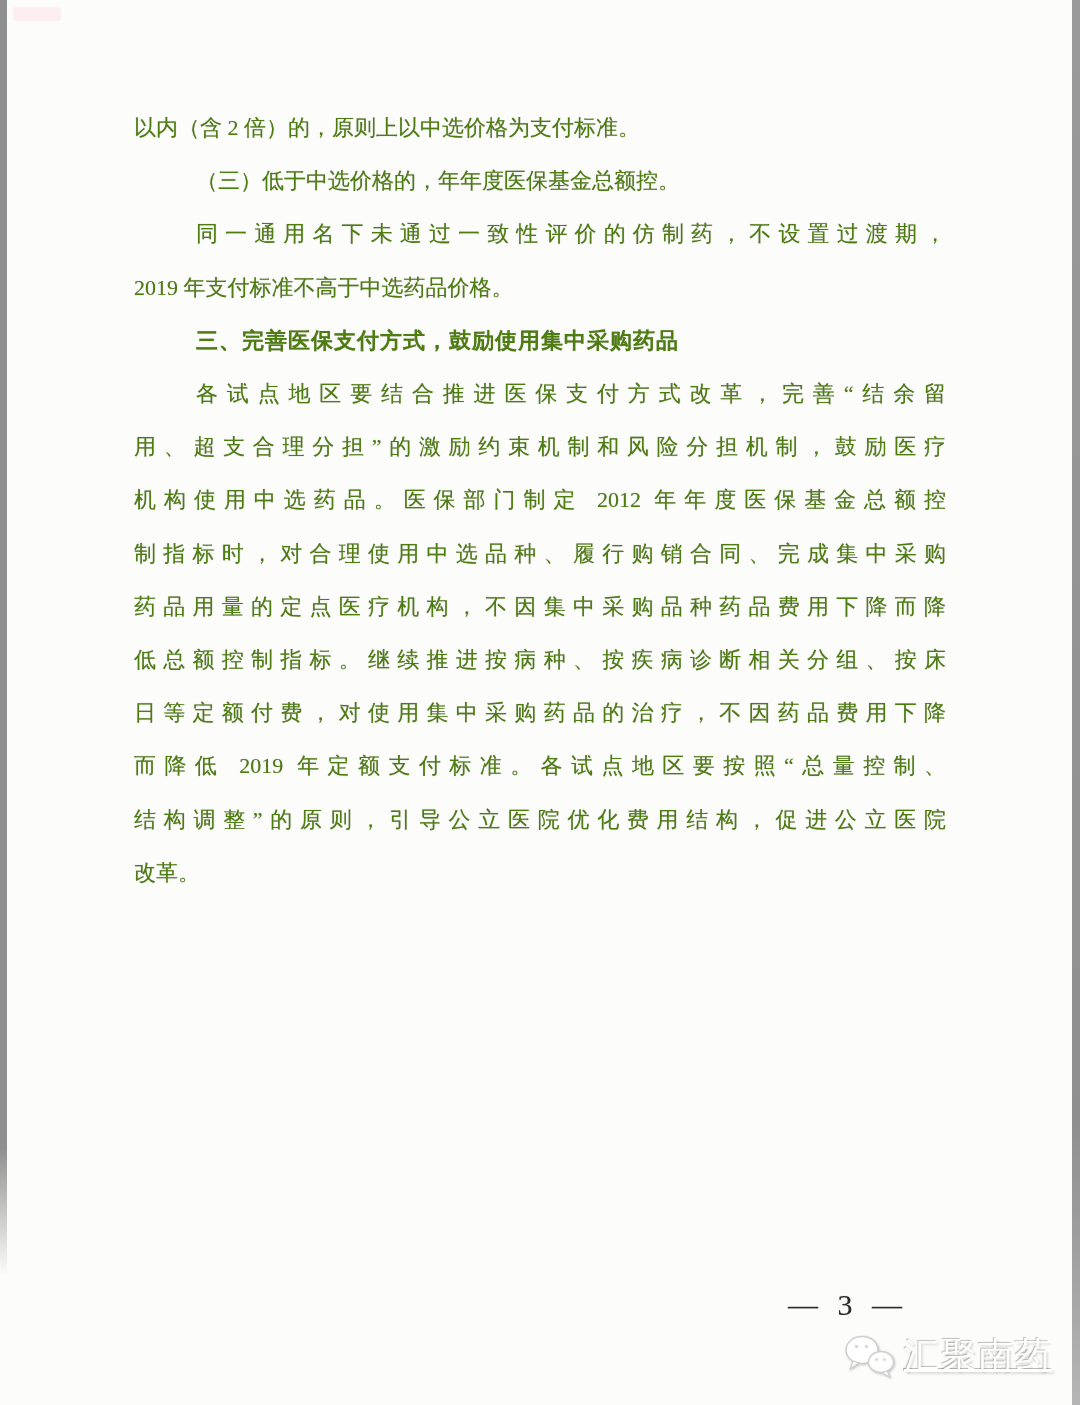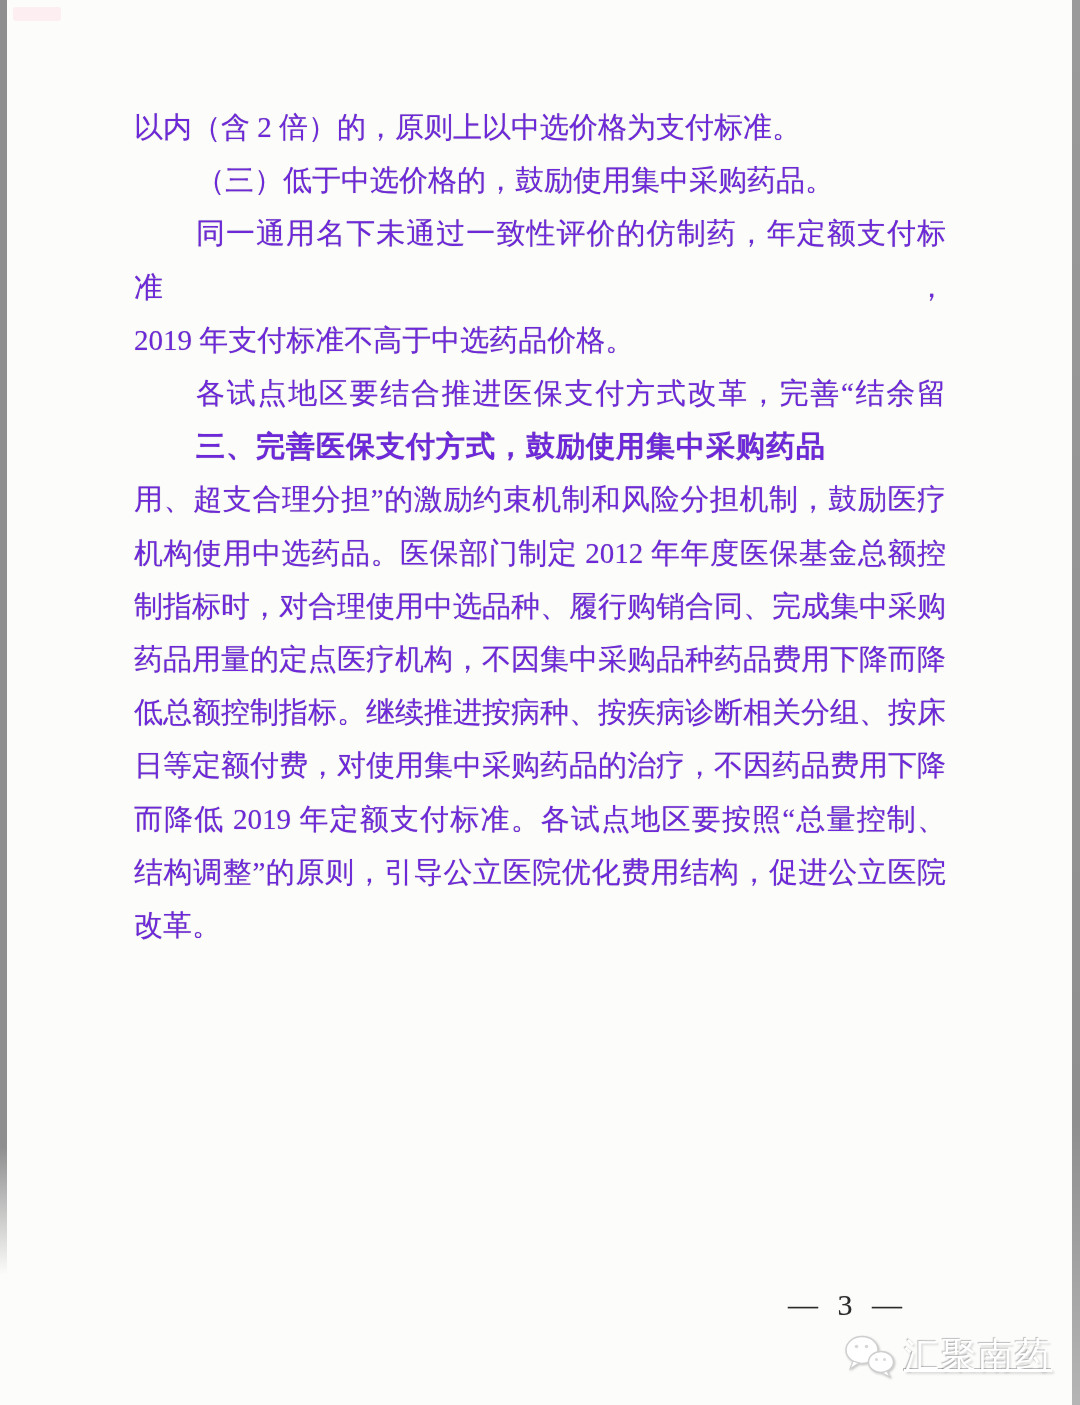--- a/index.html
+++ b/index.html
@@ -27,23 +27,23 @@
     position: absolute; left: 13px; top: 7px;
     width: 48px; height: 14px;
     background: #fdeff1; border-radius: 3px;
   }
   .content {
     position: absolute;
     left: 134px; top: 101px;
     width: 812px;
   }
   .line {
-    font-size: 29px;
+    font-size: 22px;
     line-height: 53.2px;
-    color: #6d28d9;
+    color: #4d7c0f;
     text-align: left;
     white-space: normal;
     text-shadow: 0 0 1px rgba(25,25,25,0.35);
   }
   .line.fill {
     text-align: justify;
     text-align-last: justify;
   }
   .line.indent { text-indent: 62px; }
   .line.heading {
@@ -86,25 +86,25 @@
 <body>
 
 <div class="page">
 
   <div class="edge-left"></div>
   <div class="edge-right"></div>
   <div class="smudge"></div>
 
   <div class="content">
     <div class="line">以内（含 2 倍）的，原则上以中选价格为支付标准。</div>
-    <div class="line indent">（三）低于中选价格的，鼓励使用集中采购药品。</div>
-    <div class="line indent fill">同一通用名下未通过一致性评价的仿制药，年定额支付标准，</div>
+    <div class="line indent">（三）低于中选价格的，年年度医保基金总额控。</div>
+    <div class="line indent fill">同一通用名下未通过一致性评价的仿制药，不设置过渡期，</div>
     <div class="line">2019 年支付标准不高于中选药品价格。</div>
+    <div class="line indent heading">三、完善医保支付方式，鼓励使用集中采购药品</div>
     <div class="line indent fill">各试点地区要结合推进医保支付方式改革，完善“结余留</div>
-    <div class="line indent heading">三、完善医保支付方式，鼓励使用集中采购药品</div>
     <div class="line fill">用、超支合理分担”的激励约束机制和风险分担机制，鼓励医疗</div>
     <div class="line fill">机构使用中选药品。医保部门制定 2012 年年度医保基金总额控</div>
     <div class="line fill">制指标时，对合理使用中选品种、履行购销合同、完成集中采购</div>
     <div class="line fill">药品用量的定点医疗机构，不因集中采购品种药品费用下降而降</div>
     <div class="line fill">低总额控制指标。继续推进按病种、按疾病诊断相关分组、按床</div>
     <div class="line fill">日等定额付费，对使用集中采购药品的治疗，不因药品费用下降</div>
     <div class="line fill">而降低 2019 年定额支付标准。各试点地区要按照“总量控制、</div>
     <div class="line fill">结构调整”的原则，引导公立医院优化费用结构，促进公立医院</div>
     <div class="line">改革。</div>
 

